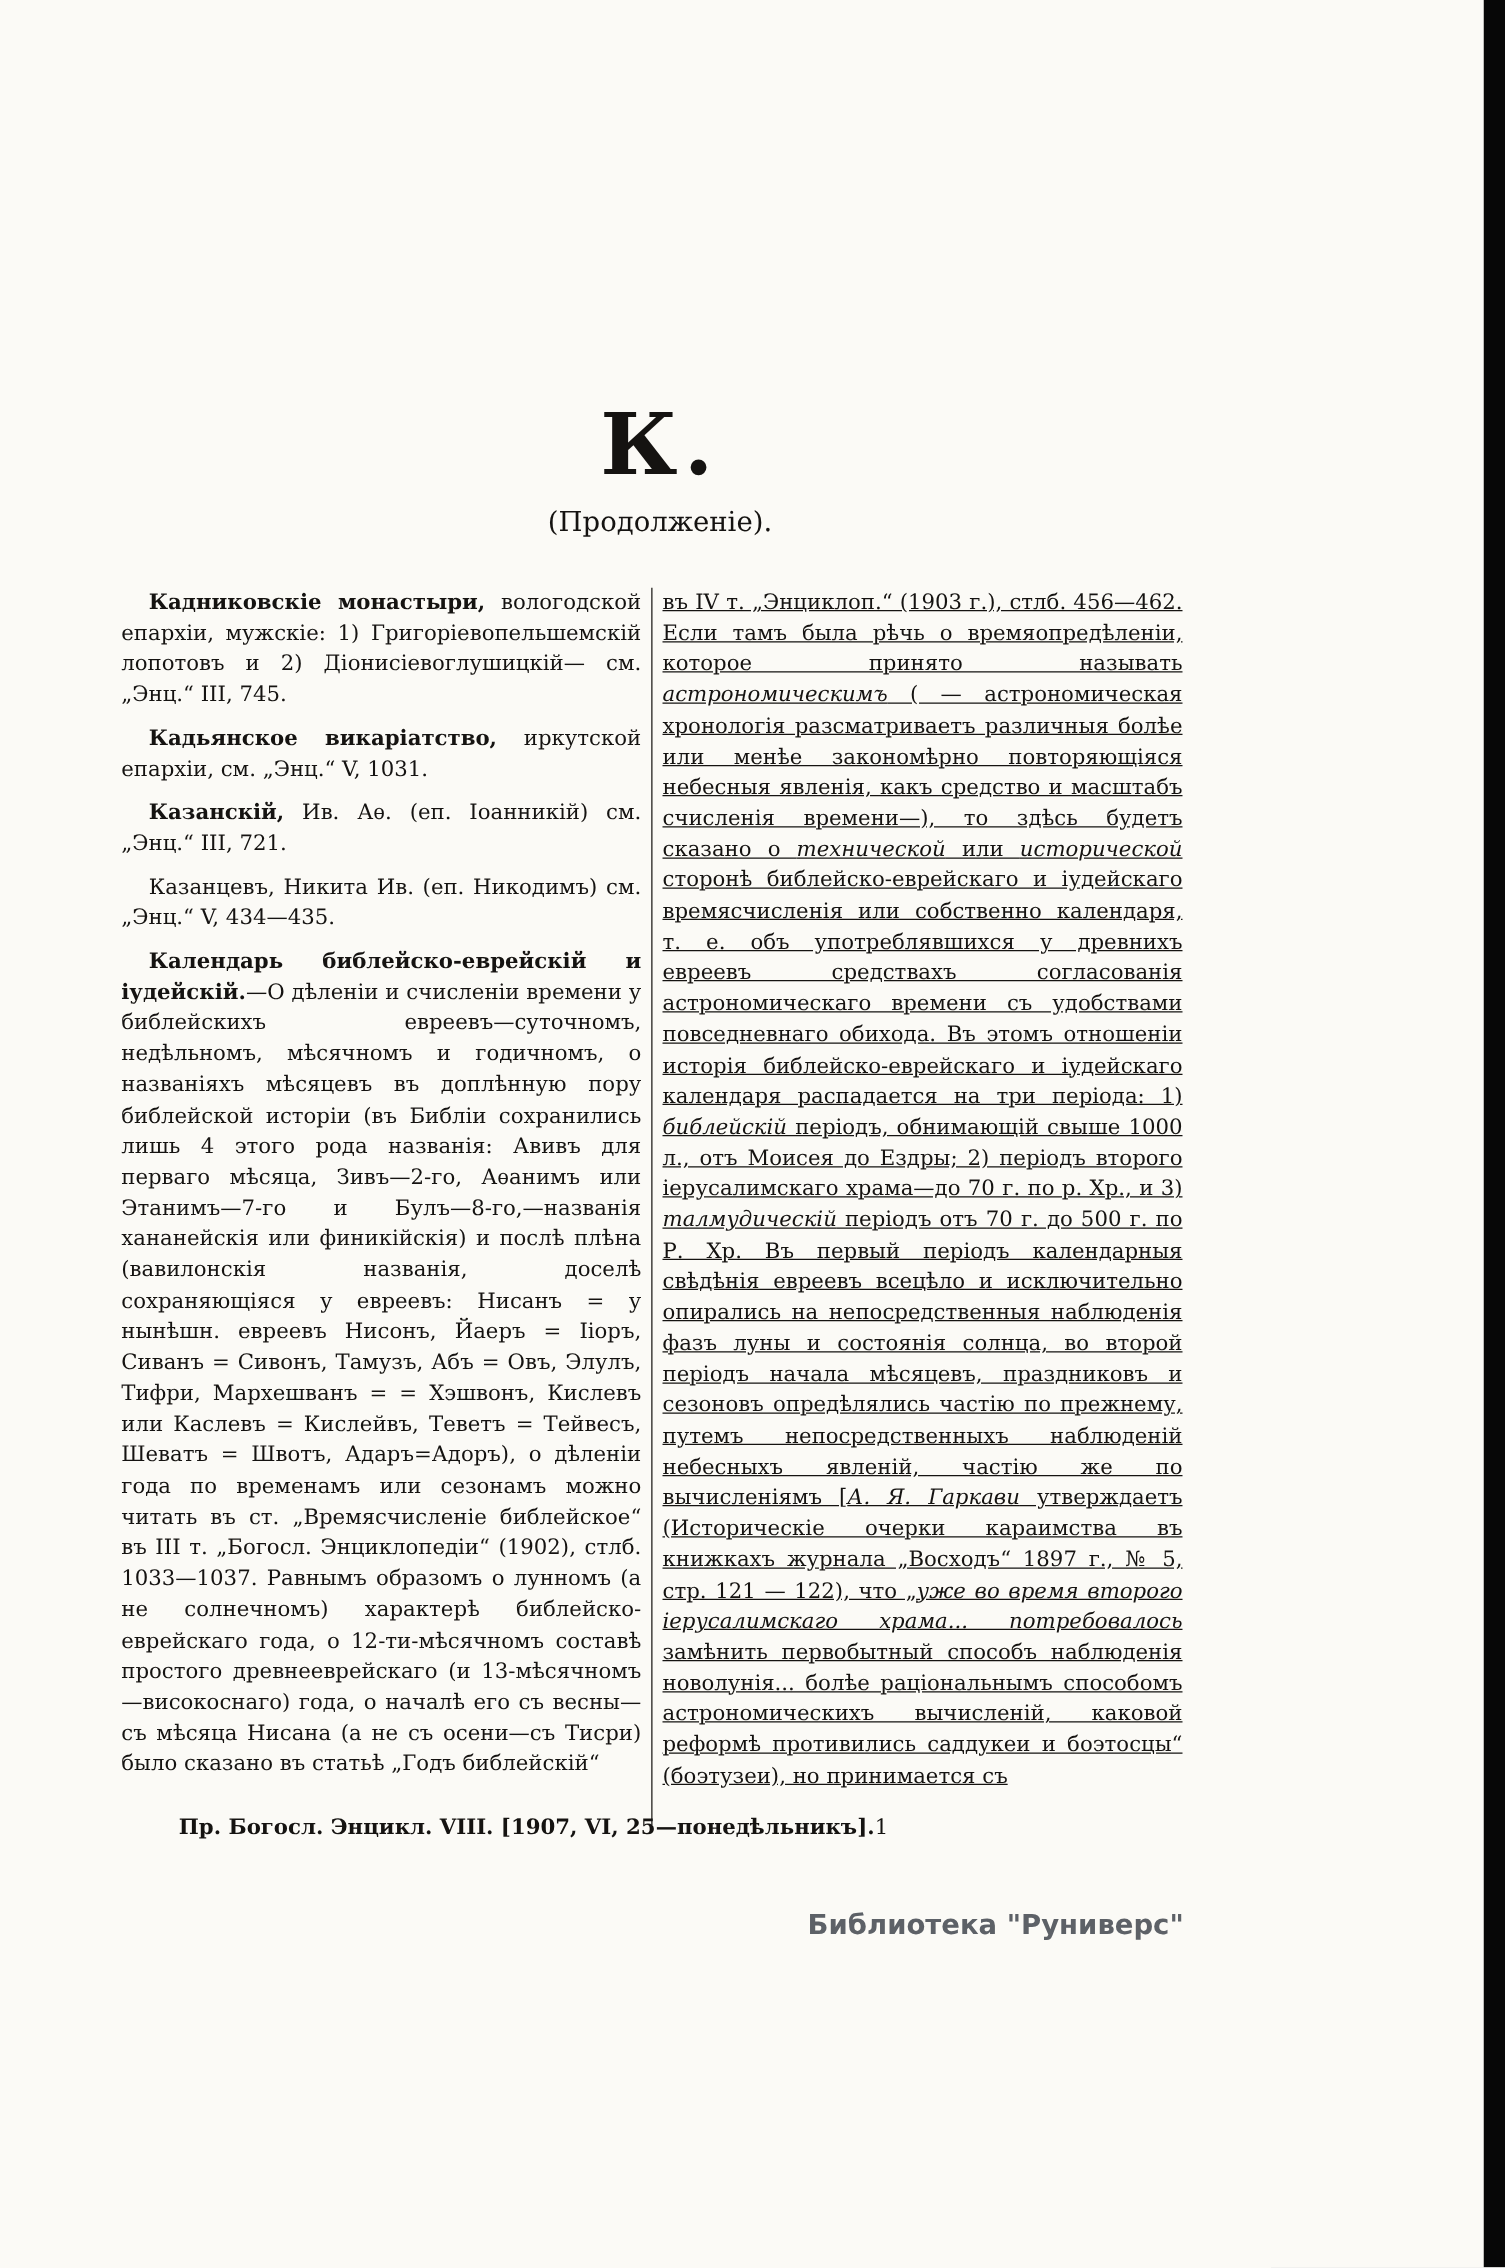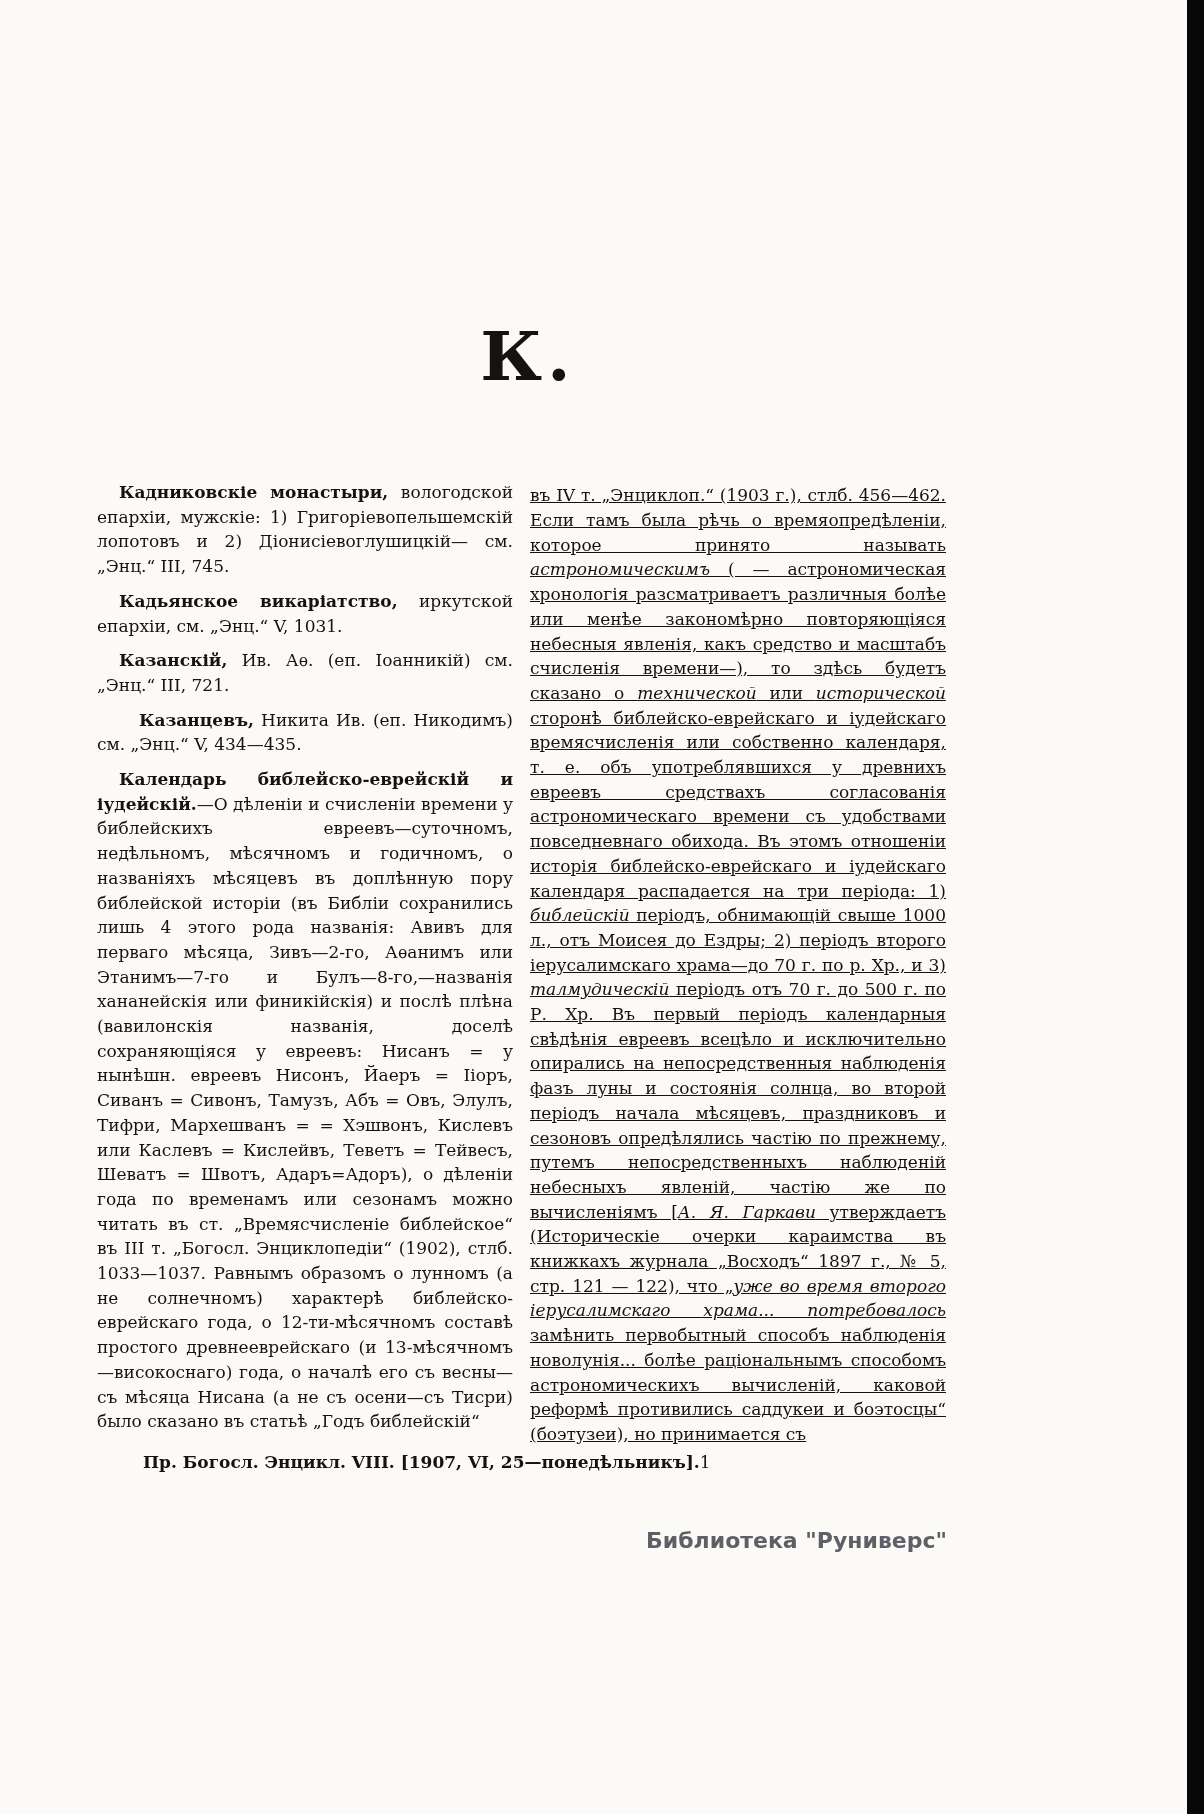--- a/index.html
+++ b/index.html
@@ -28,21 +28,20 @@
   }
   .continuation {
     margin-top:16px;
     font-size:22px;
   }
   .columns {
     position:absolute; top:470px; left:97px;
     width:864px; height:990px;
     display:flex;
     overflow:hidden;
-    align-items:center;
   }
   .col {
     width:424px;
     font-size:17px;
     line-height:24.7px;
     text-align:justify;
   }
   .col-left { padding-right:8px; }
   .col-right { padding-left:8px; }
   .divider { width:1px; background:#1d1a17; }
@@ -66,29 +65,30 @@
 </style>
 </head>
 <body>
 
 <div class="page">
 
   <div class="scan-edge"></div>
 
   <div class="header-block">
     <div class="section-letter">К.</div>
+    <div class="continuation">(Продолженіе).</div>
   </div>
 
   <div class="columns">
 
     <div class="col col-left">
       <p class="entry"><span style="font-weight: bold;">Кадниковскіе монастыри,</span><span> вологодской епархіи, мужскіе: 1) Григоріевопельшемскій лопотовъ и 2) Діонисіевоглушицкій— см. „Энц.“ III, 745.</span></p>
       <p class="entry"><span style="font-weight: bold;">Кадьянское викаріатство,</span><span> иркутской епархіи, см. „Энц.“ V, 1031.</span></p>
       <p class="entry"><span style="font-weight: bold;">Казанскій,</span><span> Ив. Аѳ. (еп. Іоанникій) см. „Энц.“ III, 721.</span></p>
-      <p class="entry"><span style="font-weight: bold; margin-left: 20px;">Казанцевъ,</span><span> Никита Ив. (еп. Никодимъ) см. „Энц.“ V, 434—435.</span></p>
+      <p class="entry"><span style="font-weight: normal;">Казанцевъ,</span><span> Никита Ив. (еп. Никодимъ) см. „Энц.“ V, 434—435.</span></p>
       <p class="entry"><span style="font-weight: bold;">Календарь библейско-еврейскій и іудейскій.</span><span>—О дѣленіи и счисленіи времени у библейскихъ евреевъ—суточномъ, недѣльномъ, мѣсячномъ и годичномъ, о названіяхъ мѣсяцевъ въ доплѣнную пору библейской исторіи (въ Библіи сохранились лишь 4 этого рода названія: Авивъ для перваго мѣсяца, Зивъ—2-го, Аѳанимъ или Этанимъ—7-го и Булъ—8-го,—названія хананейскія или финикійскія) и послѣ плѣна (вавилонскія названія, доселѣ сохраняющіяся у евреевъ: Нисанъ = у нынѣшн. евреевъ Нисонъ, Йаеръ = Ііоръ, Сиванъ = Сивонъ, Тамузъ, Абъ = Овъ, Элулъ, Тифри, Мархешванъ = = Хэшвонъ, Кислевъ или Каслевъ = Кислейвъ, Теветъ = Тейвесъ, Шеватъ = Швотъ, Адаръ=Адоръ), о дѣленіи года по временамъ или сезонамъ можно читать въ ст. „Времясчисленіе библейское“ въ III т. „Богосл. Энциклопедіи“ (1902), стлб. 1033—1037. Равнымъ образомъ о лунномъ (а не солнечномъ) характерѣ библейско-еврейскаго года, о 12-ти-мѣсячномъ составѣ простого древнееврейскаго (и 13-мѣсячномъ—високоснаго) года, о началѣ его съ весны—съ мѣсяца Нисана (а не съ осени—съ Тисри) было сказано въ статьѣ „Годъ библейскій“</span></p>
     </div>
 
     <div class="divider"></div>
 
     <div class="col col-right">
       <p class="cont-para"><span>въ IV т. „Энциклоп.“ (1903 г.), стлб. 456—462. Если тамъ была рѣчь о времяопредѣленіи, которое принято называть </span><span style="font-style: italic;">астрономическимъ</span><span> ( — астрономическая хронологія разсматриваетъ различныя болѣе или менѣе закономѣрно повторяющіяся небесныя явленія, какъ средство и масштабъ счисленія времени—), то здѣсь будетъ сказано о </span><span style="font-style: italic;">технической</span><span> или </span><span style="font-style: italic;">исторической</span><span> сторонѣ библейско-еврейскаго и іудейскаго времясчисленія или собственно календаря, т. е. объ употреблявшихся у древнихъ евреевъ средствахъ согласованія астрономическаго времени съ удобствами повседневнаго обихода. Въ этомъ отношеніи исторія библейско-еврейскаго и іудейскаго календаря распадается на три періода: 1) </span><span style="font-style: italic;">библейскій</span><span> періодъ, обнимающій свыше 1000 л., отъ Моисея до Ездры; 2) періодъ второго іерусалимскаго храма—до 70 г. по р. Хр., и 3) </span><span style="font-style: italic;">талмудическій</span><span> періодъ отъ 70 г. до 500 г. по Р. Хр. Въ первый періодъ календарныя свѣдѣнія евреевъ всецѣло и исключительно опирались на непосредственныя наблюденія фазъ луны и состоянія солнца, во второй періодъ начала мѣсяцевъ, праздниковъ и сезоновъ опредѣлялись частію по прежнему, путемъ непосредственныхъ наблюденій небесныхъ явленій, частію же по вычисленіямъ [</span><span style="font-style: italic;">А. Я. Гаркави</span><span> утверждаетъ (Историческіе очерки караимства въ книжкахъ журнала „Восходъ“ 1897 г., № 5, стр. 121 — 122), что „</span><span style="font-style: italic;">уже во время второго іерусалимскаго храма... потребовалось</span><span> замѣнить первобытный способъ наблюденія новолунія... болѣе раціональнымъ способомъ астрономическихъ вычисленій, каковой реформѣ противились саддукеи и боэтосцы“ (боэтузеи), но принимается съ</span></p>
     </div>
 
   </div>

